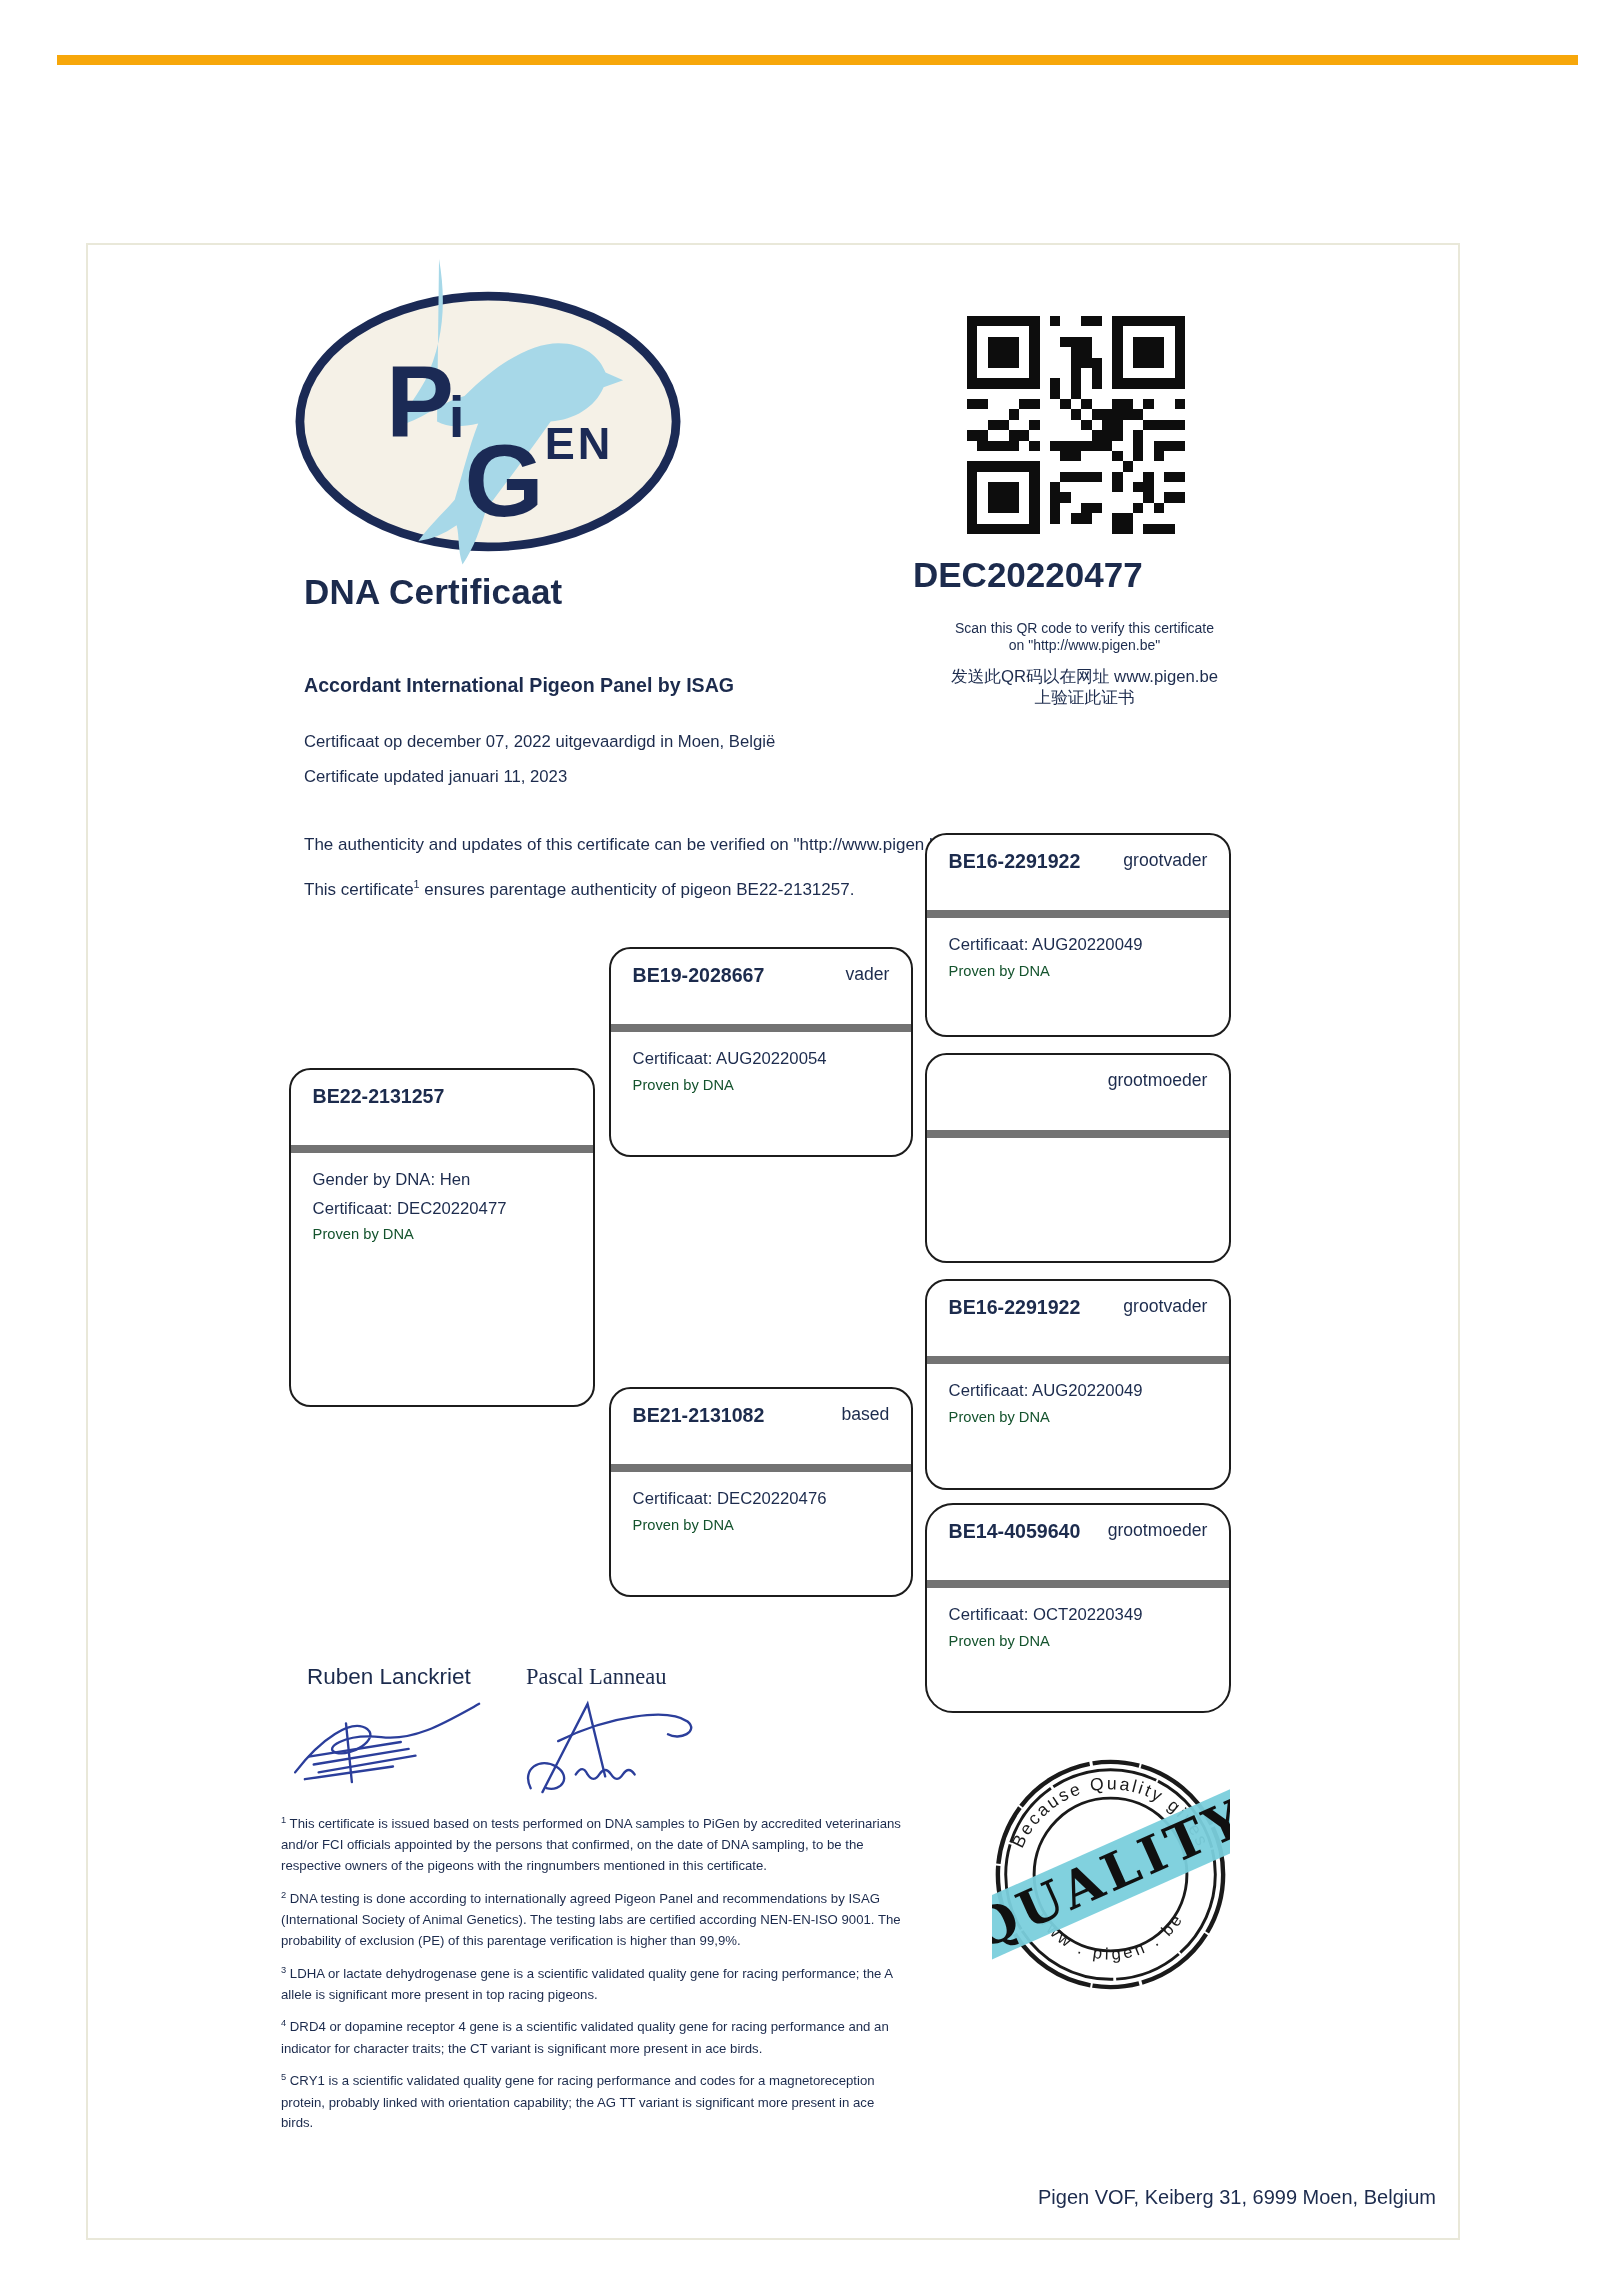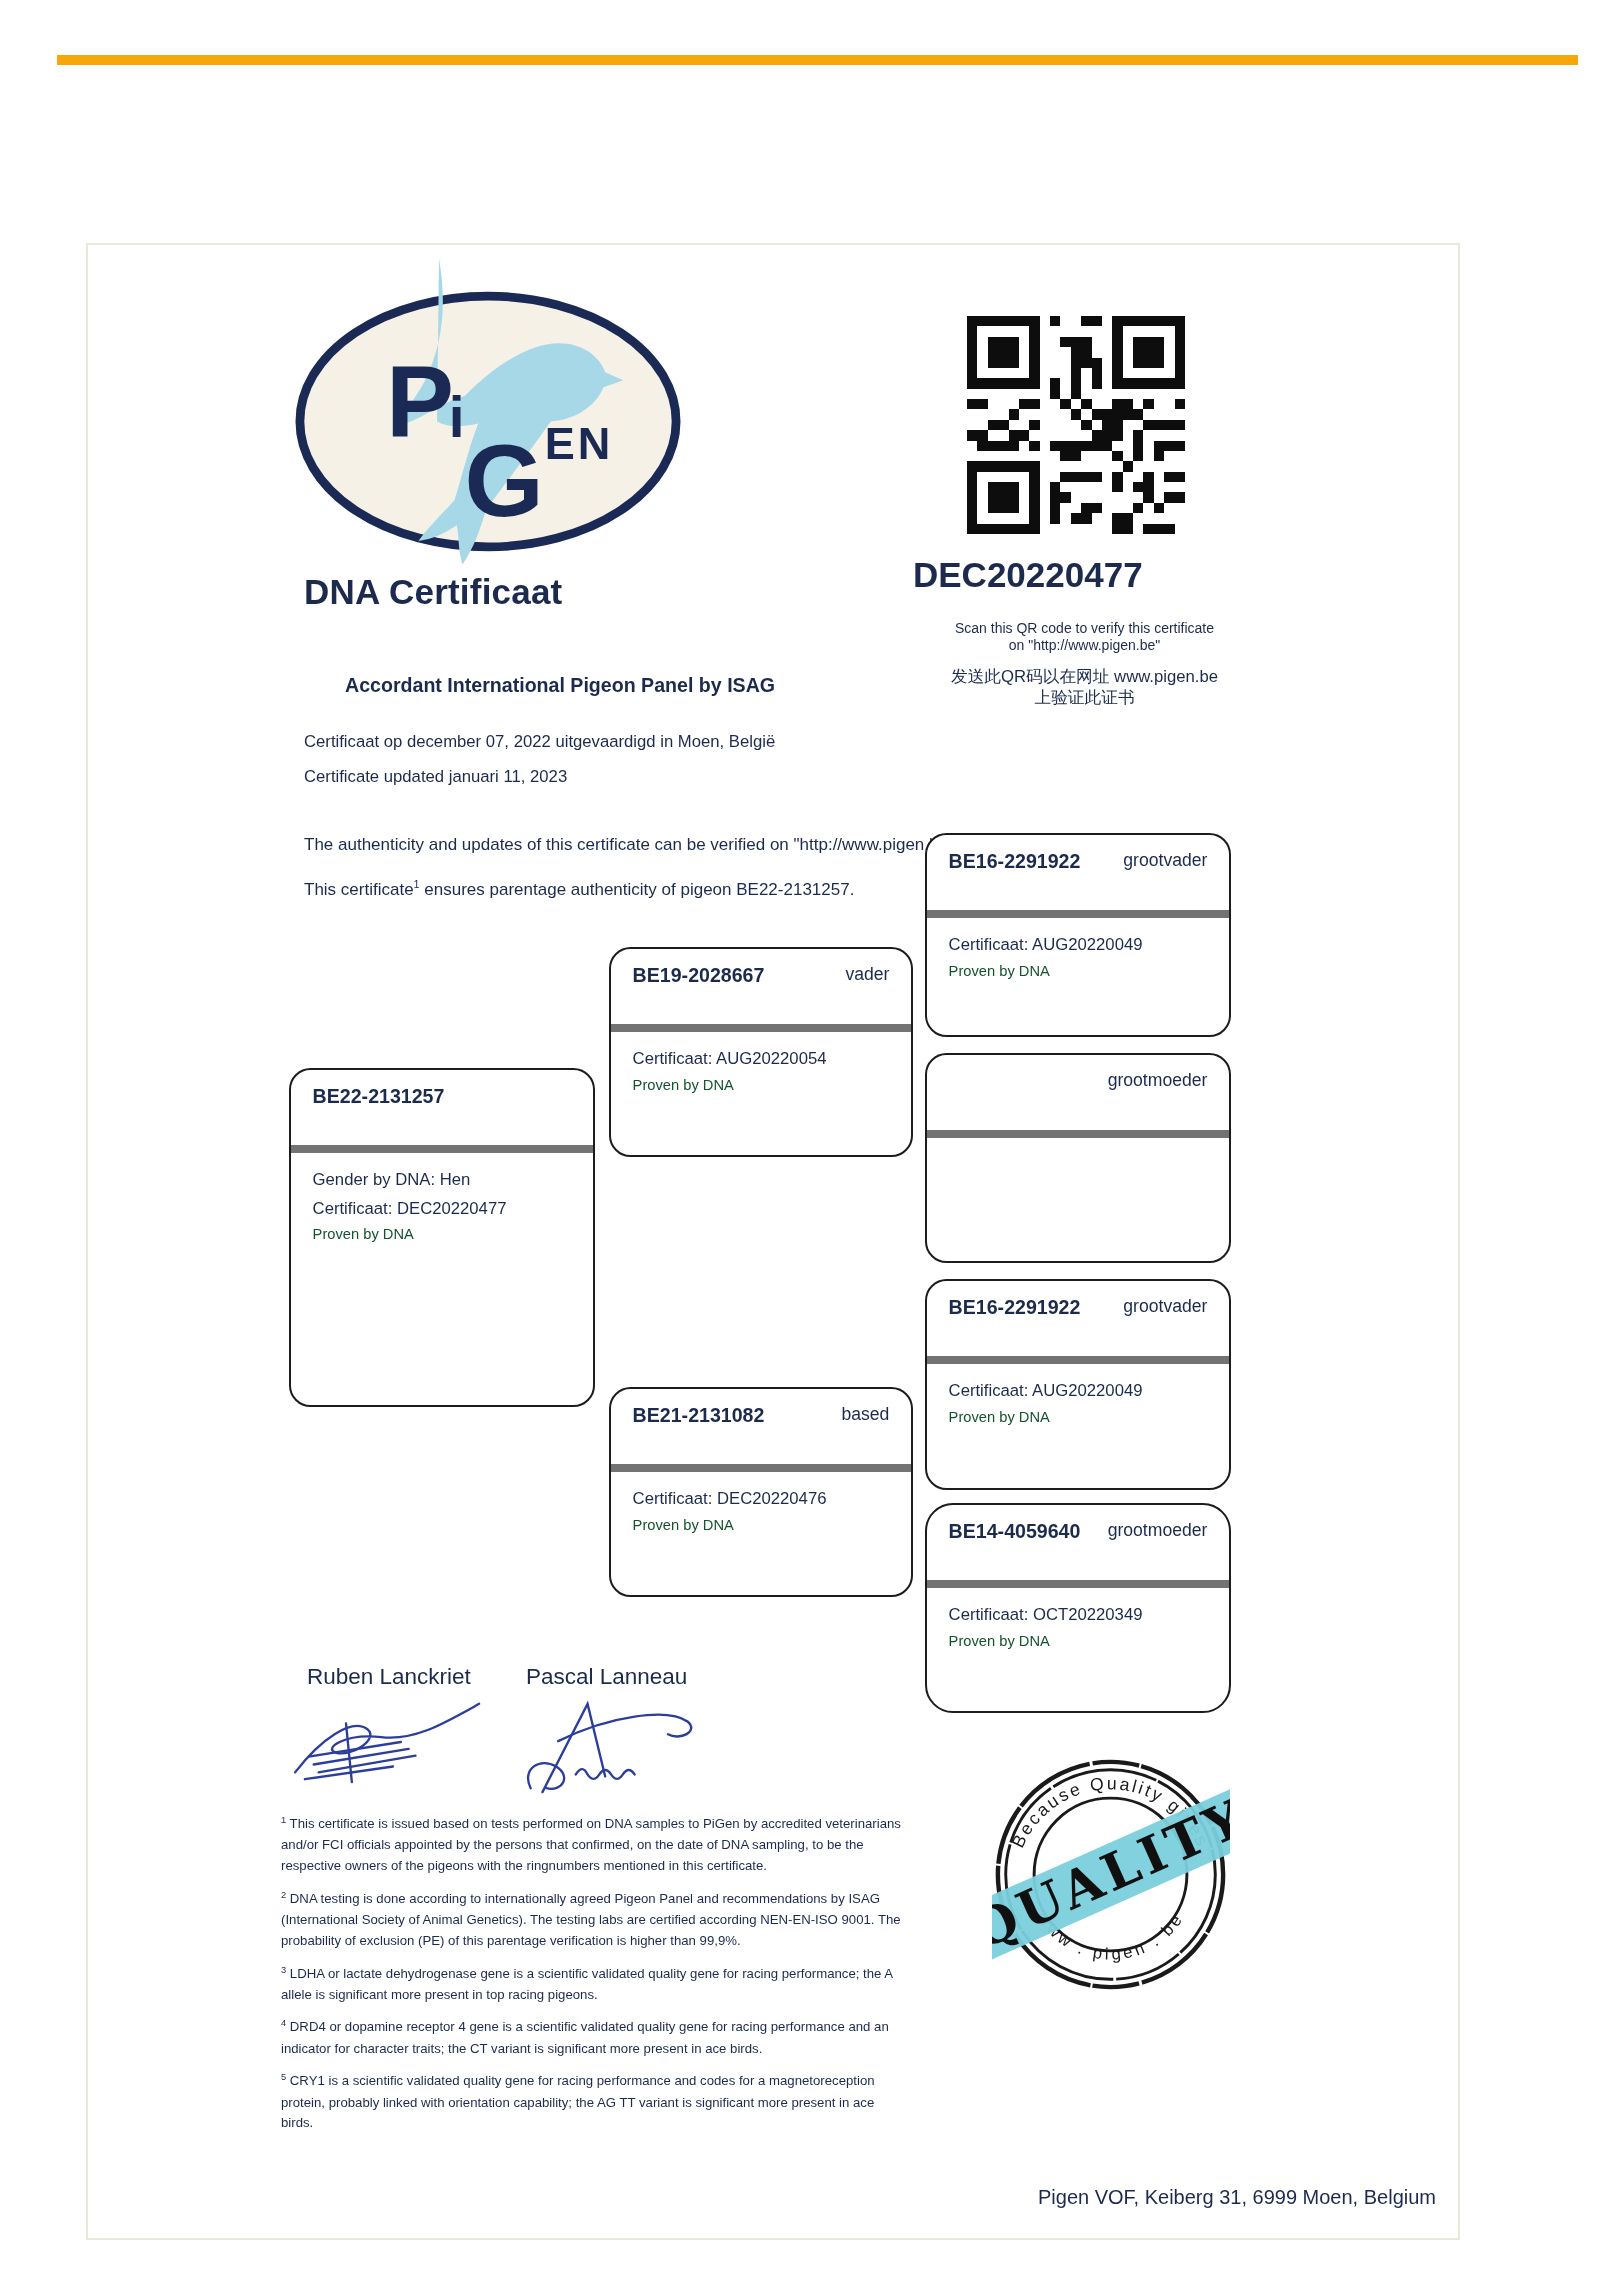--- a/index.html
+++ b/index.html
@@ -4,21 +4,21 @@
 <style>
   html,body{margin:0;padding:0;background:#ffffff;}
   #page{position:relative;width:1621px;height:2293px;background:#ffffff;overflow:hidden;
         font-family:"Liberation Sans","DejaVu Sans",sans-serif;color:#1C2B4D;}
   .abs{position:absolute;}
   #accent-bar{left:57px;top:55px;width:1521px;height:9.8px;background:#F7A70A;}
   #cert-frame{left:86px;top:243px;width:1370px;height:1993px;border:2px solid #E9E8D9;background:#ffffff;}
 
   
   #page-title{left:304px;top:572px;font-size:35px;font-weight:bold;letter-spacing:0.2px;}
-  #page-subtitle{left:304px;top:674px;font-size:19.6px;font-weight:bold;margin-left:41px;}
+  #page-subtitle{left:304px;top:674px;font-size:19.6px;font-weight:bold;}
   #issued-line{left:304px;top:732px;font-size:16.7px;}
   #updated-line{left:304px;top:767px;font-size:16.7px;text-align:center;}
   #verify-line{left:304px;top:835px;font-size:17px;}
   #ensures-line{left:304px;top:878px;font-size:17px;}
   #ensures-line sup{font-size:10.8px;}
 
   #cert-number{left:913px;top:555px;width:343px;font-size:35px;font-weight:bold;}
   #qr-caption{left:913px;top:620px;width:343px;text-align:center;font-size:14px;line-height:1.18;}
   #qr-caption-zh{left:913px;top:667px;width:343px;text-align:center;font-size:16.7px;line-height:1.25;}
 
@@ -28,21 +28,21 @@
              justify-content:space-between;padding:14.7px 21.6px 0 21.6px;}
   .ring{font-size:19.6px;font-weight:bold;}
   .rel{font-size:17.6px;}
   .card-body{padding:13.7px 21.6px 0 21.6px;}
   .card-line{font-size:16.7px;line-height:1.7;}
   .proven{font-size:14.7px;color:#14532d;line-height:1.6;}
 
   
   .sig-name{font-size:22.5px;}
   #sig-name-1{left:307px;top:1664px;}
-  #sig-name-2{left:526px;top:1664px;}
+  #sig-name-2{left:526px;top:1664px;font-family:Liberation Serif, serif;}
 
   
   #footnotes{left:281px;top:1813px;width:627px;}
   #footnotes p{margin:0 0 10.8px 0;font-size:13.2px;line-height:1.58;}
   #footnotes sup{font-size:9.3px;}
 
   
   #footer-address{left:882px;top:2186px;width:554px;text-align:right;font-size:20px;}
 </style>
 </head>

